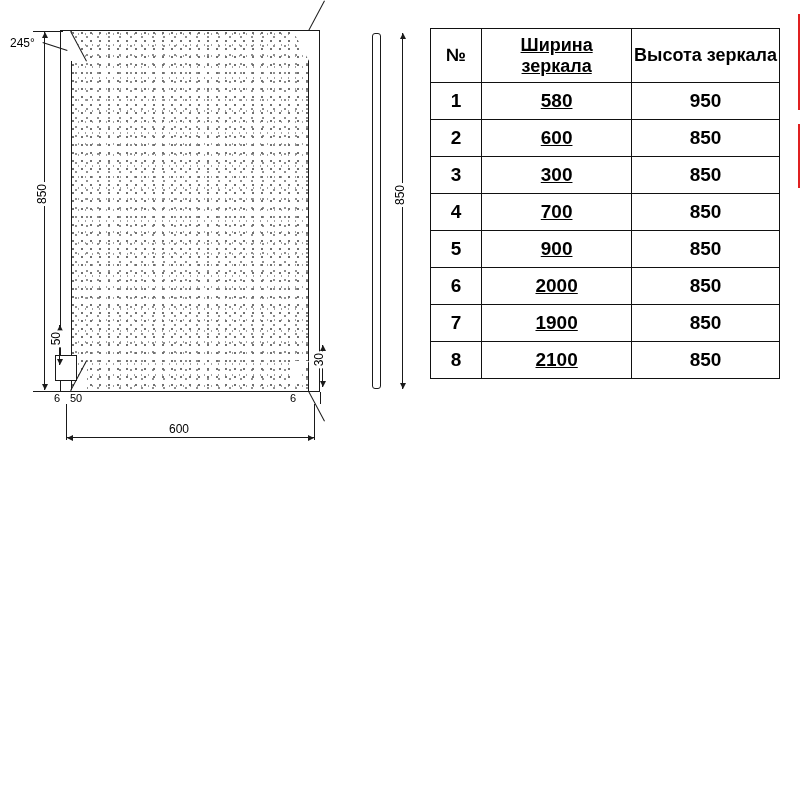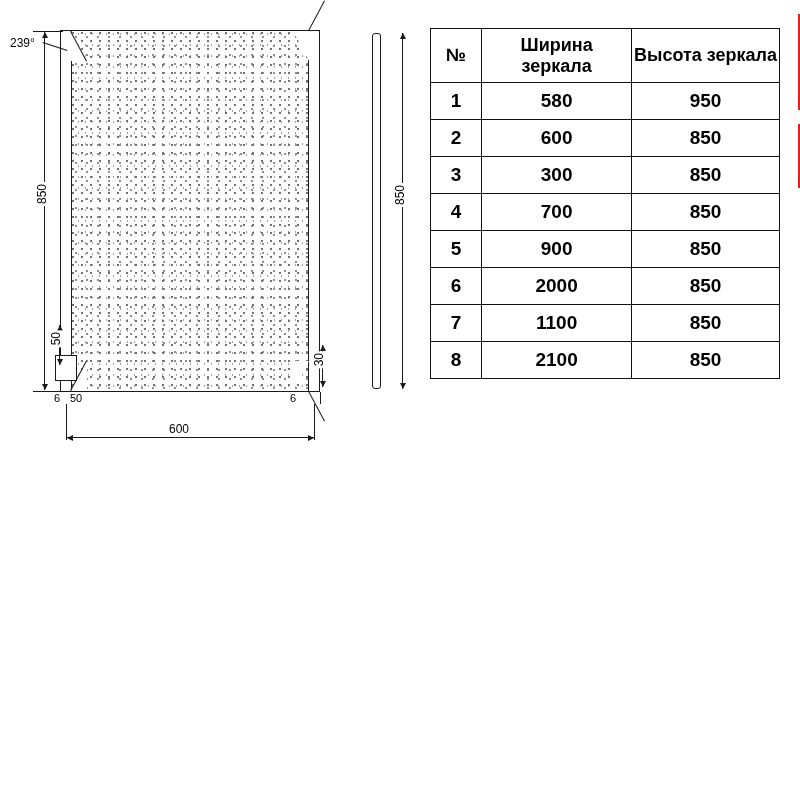--- a/index.html
+++ b/index.html
@@ -130,21 +130,21 @@
     border: 1.5px solid #111;
     text-align: center;
     font-size: 19px;
     font-weight: bold;
     padding: 3px 2px;
     color: #000;
     background: #fff;
   }
   #spec-table th { font-size: 18px; line-height: 1.15; padding: 6px 2px; }
   #spec-table th.col-no, #spec-table td.col-no { width: 48px; }
-  #spec-table th.col-w, #spec-table td.col-w { width: 150px; }
+  #spec-table th.col-w, #spec-table td.col-w { width: 150px; text-decoration: underline; }
   #spec-table th.col-h, #spec-table td.col-h { width: 148px; }
   #spec-table td { height: 30px; }
 
   
   .red-mark { position: absolute; background: #e02020; width: 2px; }
 </style>
 </head>
 <body>
 
 <div id="canvas">
@@ -163,21 +163,21 @@
 
     <div class="edge-line" style="left:11px; top:1px; width:34px; height:1px; transform: rotate(62deg);"></div>
     <div class="edge-line" style="right:11px; top:1px; width:34px; height:1px; transform: rotate(118deg); transform-origin:100% 0;"></div>
     <div class="edge-line" style="left:11px; bottom:1px; width:34px; height:1px; transform: rotate(-62deg); transform-origin:0 100%;"></div>
     <div class="edge-line" style="right:11px; bottom:1px; width:34px; height:1px; transform: rotate(-118deg); transform-origin:100% 100%;"></div>
   </div>
 
   <div class="detail-square"></div>
 
   <div class="abs" style="left:8px; top:36px;">
-    <span class="dim-label">239°</span>
+    <span class="dim-label">245°</span>
   </div>
   <div class="ext-line" style="left:42px; top:46px; width:26px; height:1px; transform:rotate(18deg);"></div>
 
   <div class="ext-line" style="left:33px; top:31px; width:30px; height:1px;"></div>
   <div class="ext-line" style="left:33px; top:391px; width:30px; height:1px;"></div>
 
   <div class="dim-v" style="left:44px; top:32px; height:358px;">
     <div class="line"></div>
     <div class="arrow-up" style="left:-2.5px; top:0;"></div>
     <div class="arrow-down" style="left:-2.5px; bottom:0;"></div>
@@ -258,21 +258,21 @@
         <td class="col-w">900</td>
         <td class="col-h">850</td>
       </tr>
       <tr>
         <td class="col-no">6</td>
         <td class="col-w">2000</td>
         <td class="col-h">850</td>
       </tr>
       <tr>
         <td class="col-no">7</td>
-        <td class="col-w">1100</td>
+        <td class="col-w">1900</td>
         <td class="col-h">850</td>
       </tr>
       <tr>
         <td class="col-no">8</td>
         <td class="col-w">2100</td>
         <td class="col-h">850</td>
       </tr>
     </tbody>
   </table>
 

